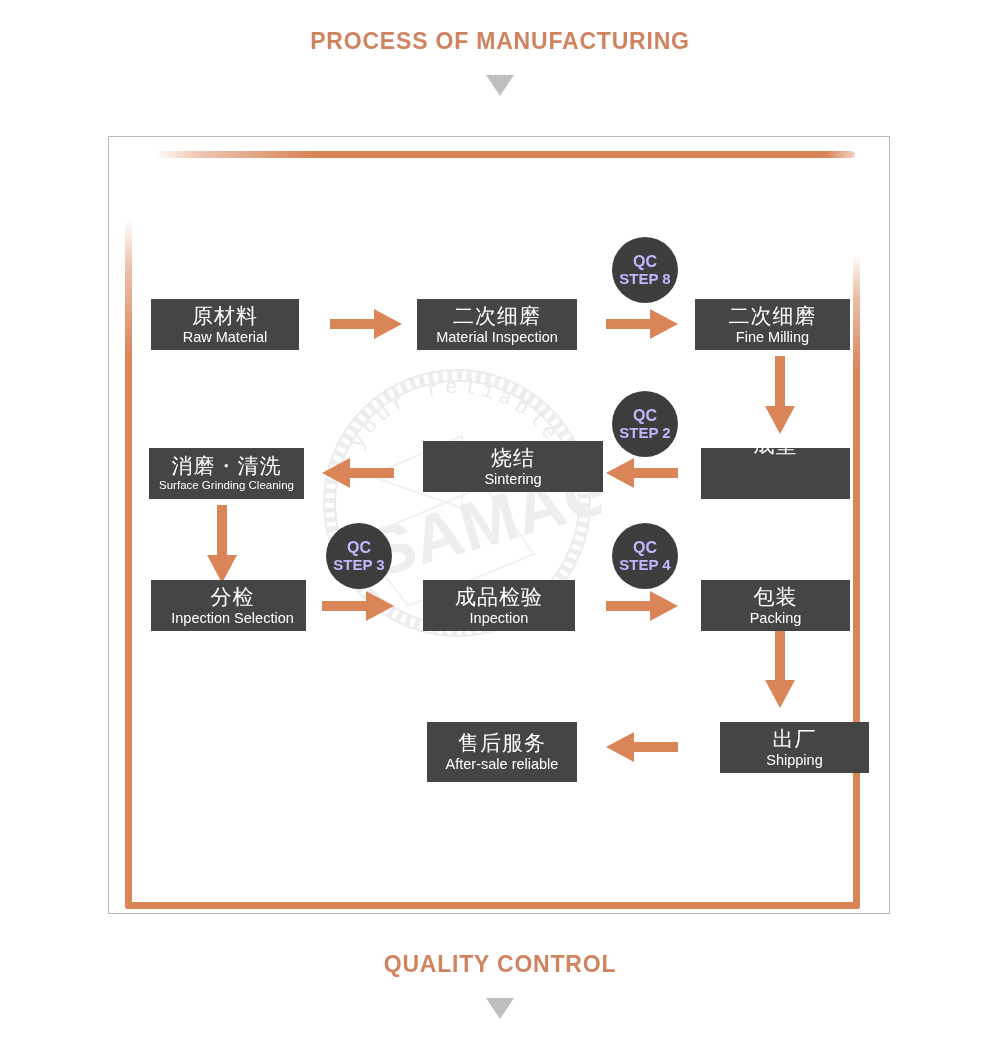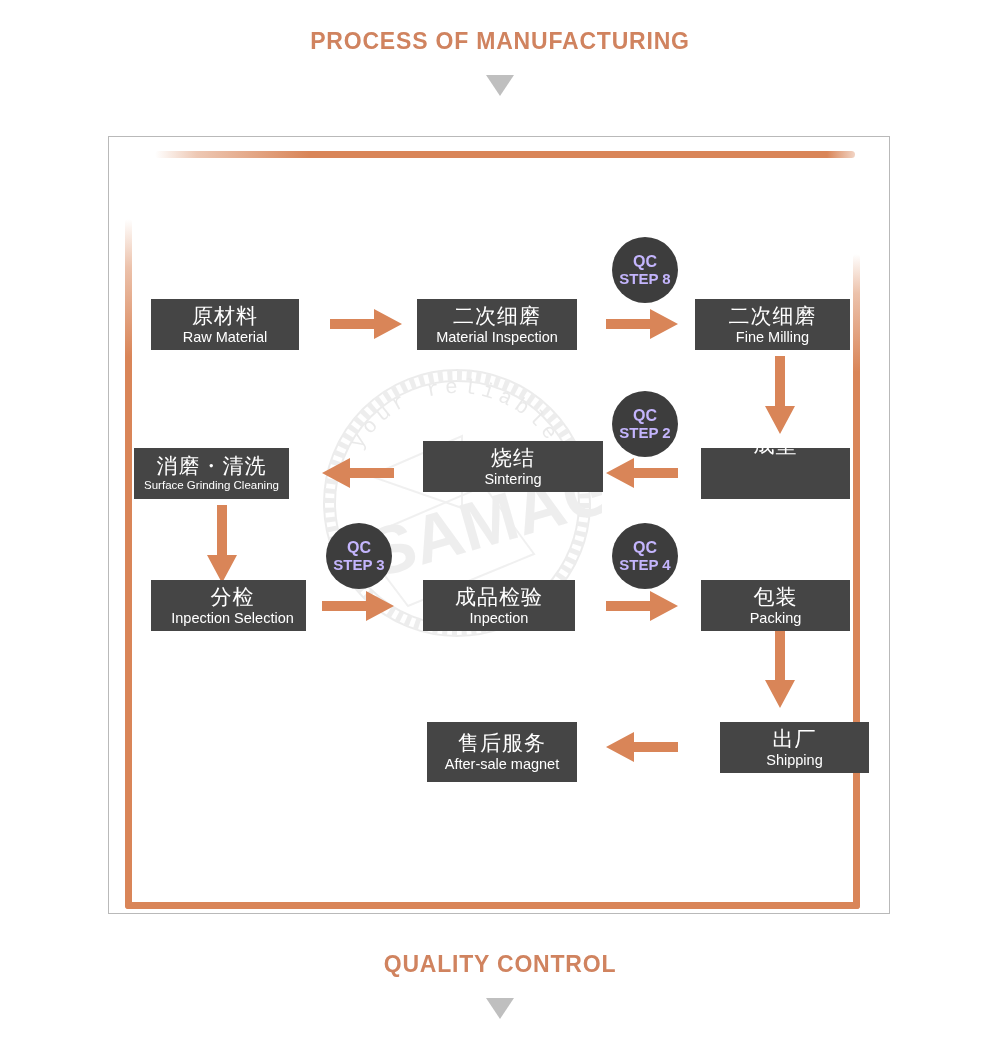--- a/index.html
+++ b/index.html
@@ -551,21 +551,21 @@
   <div class="node" style="left:592px;top:311px;width:149px;height:51px;gap:40px;">
     <span class="cn">成型</span>
     <span class="en">Pressing</span>
   </div>
 
   <div class="node" style="left:314px;top:304px;width:180px;height:51px;">
     <span class="cn">烧结</span>
     <span class="en">Sintering</span>
   </div>
 
-  <div class="node small-en" style="left:25px;top:311px;width:155px;height:51px;">
+  <div class="node small-en" style="left:40px;top:311px;width:155px;height:51px;">
     <span class="cn">消磨・清洗</span>
     <span class="en">Surface Grinding Cleaning</span>
   </div>
 
   <div class="node" style="left:42px;top:443px;width:155px;height:51px;padding-left:8px;">
     <span class="cn">分检</span>
     <span class="en">Inpection Selection</span>
   </div>
 
   <div class="node" style="left:314px;top:443px;width:152px;height:51px;">
@@ -578,21 +578,21 @@
     <span class="en">Packing</span>
   </div>
 
   <div class="node" style="left:592px;top:585px;width:149px;height:51px;margin-left:19px;">
     <span class="cn">出厂</span>
     <span class="en">Shipping</span>
   </div>
 
   <div class="node" style="left:318px;top:585px;width:150px;height:60px;">
     <span class="cn">售后服务</span>
-    <span class="en">After-sale magnet</span>
+    <span class="en">After-sale reliable</span>
   </div>
 
   <div class="qc" style="left:503px;top:100px;">
     <span class="l1">QC</span>
     <span class="l2">STEP 8</span>
   </div>
 
   <div class="qc" style="left:503px;top:254px;">
     <span class="l1">QC</span>
     <span class="l2">STEP 2</span>

